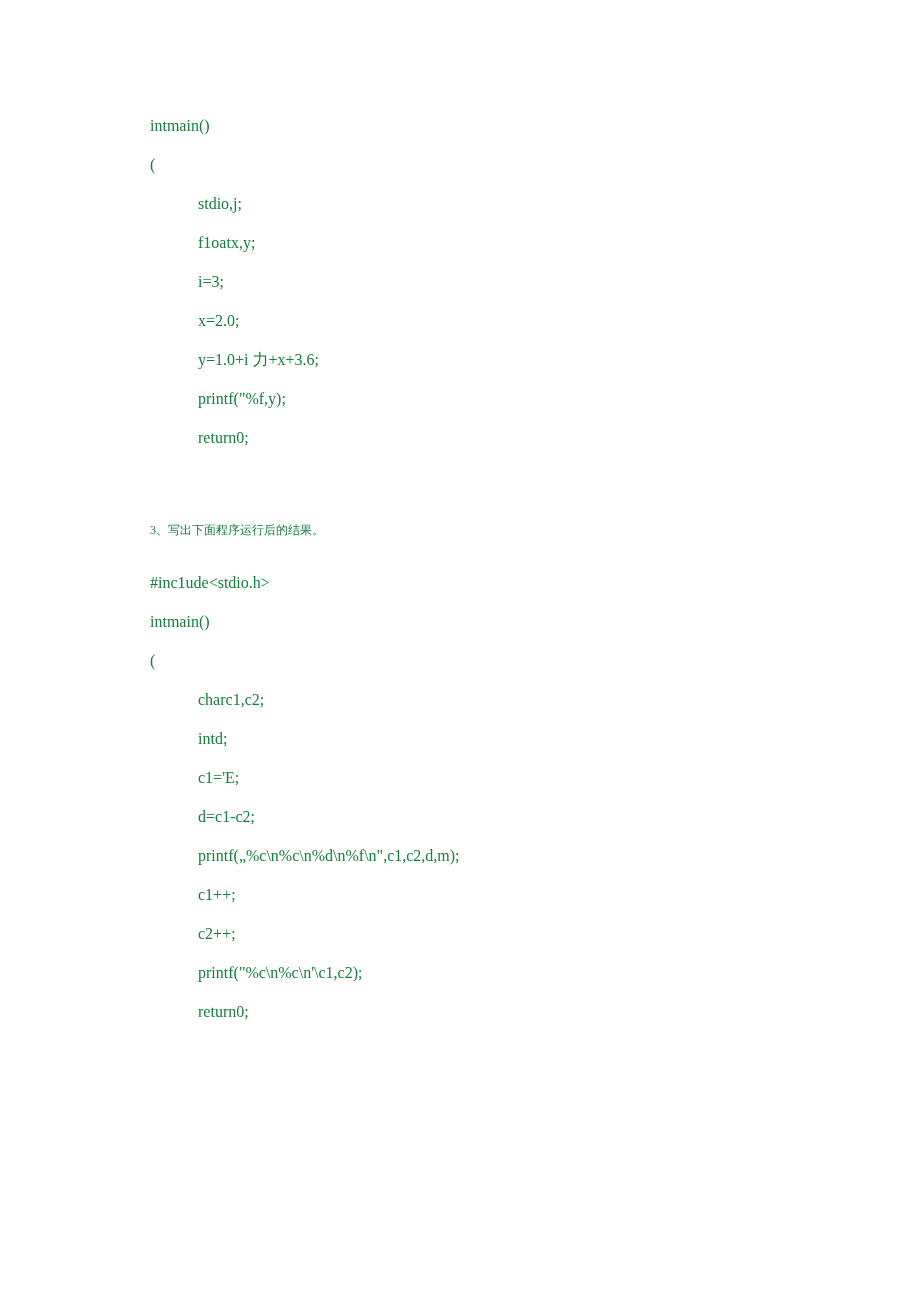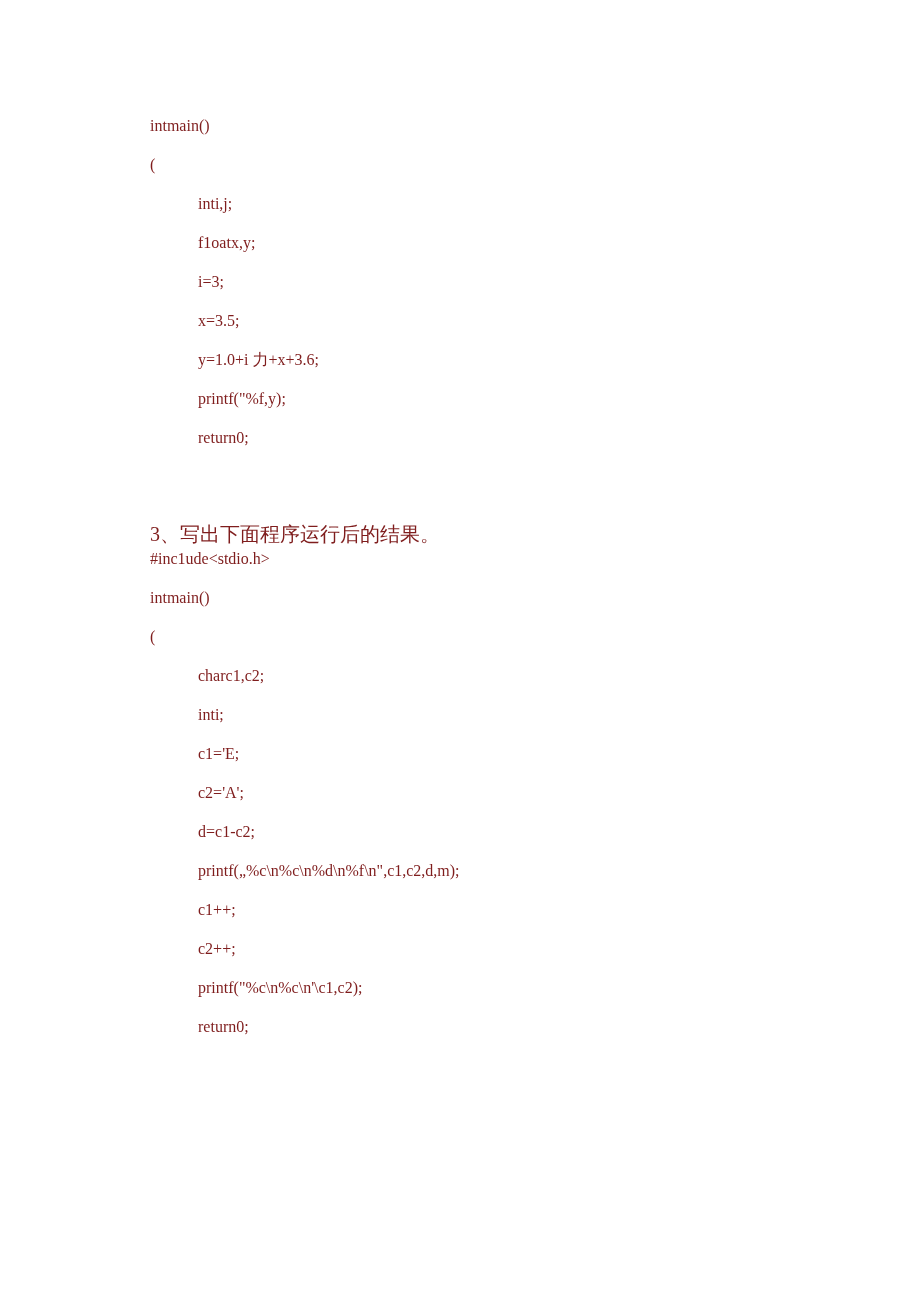--- a/index.html
+++ b/index.html
@@ -8,65 +8,64 @@
     background: #ffffff;
     width: 920px;
   }
   .page {
     width: 796px;
     min-height: 1301px;
     box-sizing: border-box;
     padding: 118px 0 0 150px;
     font-family: "Times New Roman", "SimSun", serif;
     font-size: 16px;
-    color: #7f1d1d;
+    color: #15803d;
     line-height: 1.0;
   }
   .code-line {
     margin-bottom: 23px;
     white-space: pre;
   }
   .indent {
     padding-left: 48px;
   }
   .block-gap {
     height: 55px;
   }
   .heading {
-    font-size: 20px;
-    margin-bottom: 7px;
+    font-size: 12px;
+    margin-bottom: 39px;
     white-space: pre;
   }
 </style>
 </head>
 <body>
 
 <div class="page">
 
   <div class="code-line">intmain()</div>
   <div class="code-line">(</div>
-  <div class="code-line indent">inti,j;</div>
+  <div class="code-line indent">stdio,j;</div>
   <div class="code-line indent">f1oatx,y;</div>
   <div class="code-line indent">i=3;</div>
-  <div class="code-line indent">x=3.5;</div>
+  <div class="code-line indent">x=2.0;</div>
   <div class="code-line indent">y=1.0+i 力+x+3.6;</div>
   <div class="code-line indent">printf("%f,y);</div>
   <div class="code-line indent">return0;</div>
 
   <div class="block-gap"></div>
 
   <div class="heading">3、写出下面程序运行后的结果。</div>
 
   <div class="code-line">#inc1ude&lt;stdio.h&gt;</div>
   <div class="code-line">intmain()</div>
   <div class="code-line">(</div>
   <div class="code-line indent">charc1,c2;</div>
-  <div class="code-line indent">inti;</div>
+  <div class="code-line indent">intd;</div>
   <div class="code-line indent">c1='E;</div>
-  <div class="code-line indent">c2='A';</div>
   <div class="code-line indent">d=c1-c2;</div>
   <div class="code-line indent">printf(„%c\n%c\n%d\n%f\n",c1,c2,d,m);</div>
   <div class="code-line indent">c1++;</div>
   <div class="code-line indent">c2++;</div>
   <div class="code-line indent">printf("%c\n%c\n'\c1,c2);</div>
   <div class="code-line indent">return0;</div>
 
 </div>
 
 </body></html>

